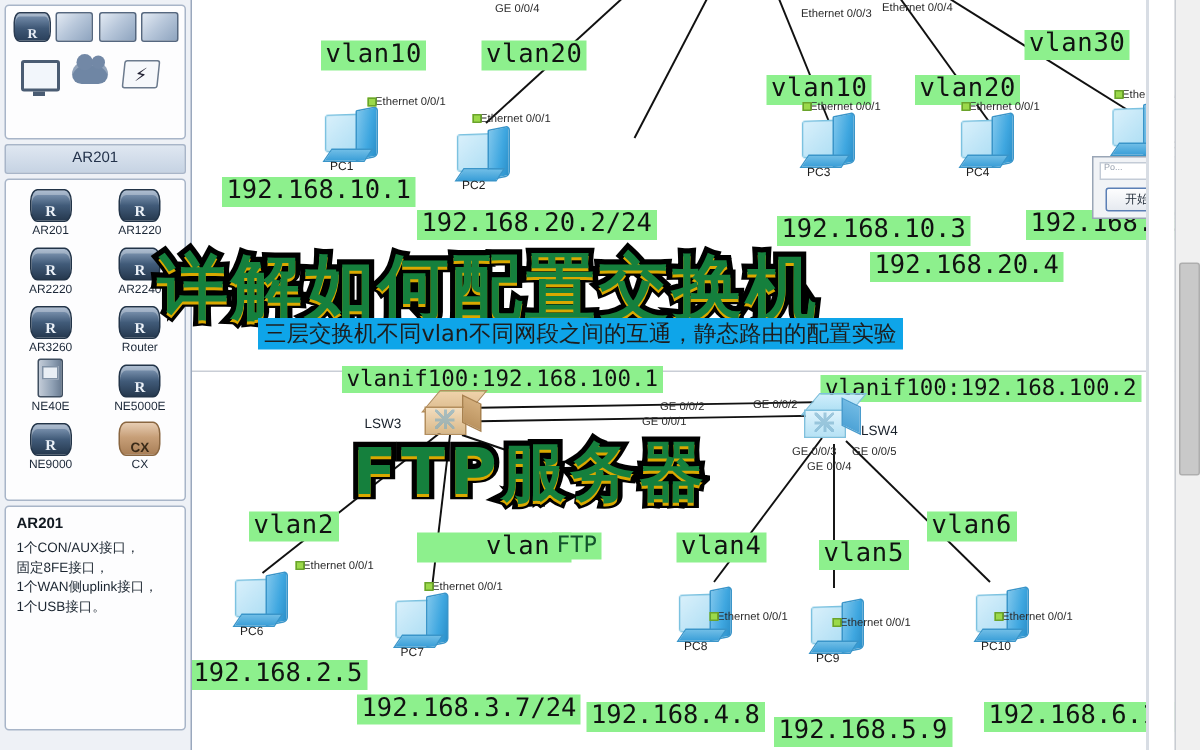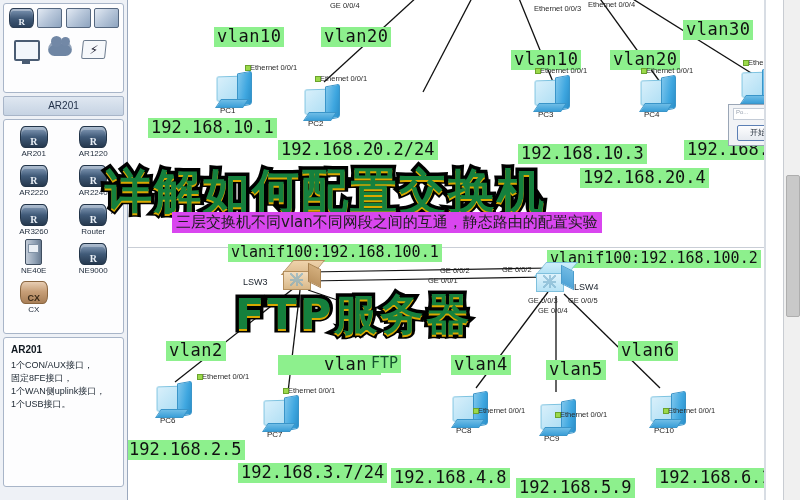--- a/index.html
+++ b/index.html
@@ -181,21 +181,21 @@
     position:absolute;white-space:nowrap;
     font-family:"DejaVu Sans","Liberation Sans",sans-serif;
     font-weight:bold;color:#15803d;
     -webkit-text-stroke:7px #000;paint-order:stroke fill;
     text-shadow:0 2px 0 #d9a800;
   }
   #title-main{left:105px;top:160px;font-size:47px;letter-spacing:2px;}
   #title-ftp{left:235px;top:286px;font-size:43px;letter-spacing:3px;}
   #subtitle{
     position:absolute;left:172px;top:212px;font-size:15px;color:#1d1d1d;
-    background:#d946ef;padding:1px 4px;white-space:nowrap;letter-spacing:0px;
+    background:#0ea5e9;padding:1px 4px;white-space:nowrap;letter-spacing:0px;
     font-family:"DejaVu Sans","Liberation Sans",sans-serif;
   }
 </style>
 </head>
 <body>
 
 <div id="app">
 
   <div id="sidebar">
 
@@ -265,20 +265,26 @@
             <div class="glyph">
               <div class="r-cyl"></div>
             </div>
             <div class="nm">Router</div>
           </div>
           <div class="dev">
             <div class="glyph">
               <div class="ne40"></div>
             </div>
             <div class="nm">NE40E</div>
+          </div>
+          <div class="dev">
+            <div class="glyph">
+              <div class="r-cyl"></div>
+            </div>
+            <div class="nm">NE5000E</div>
           </div>
           <div class="dev">
             <div class="glyph">
               <div class="r-cyl"></div>
             </div>
             <div class="nm">NE9000</div>
           </div>
           <div class="dev">
             <div class="glyph">
               <div class="cx"></div>

